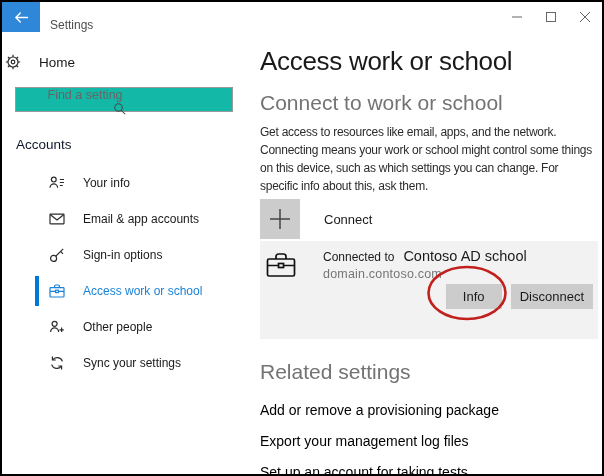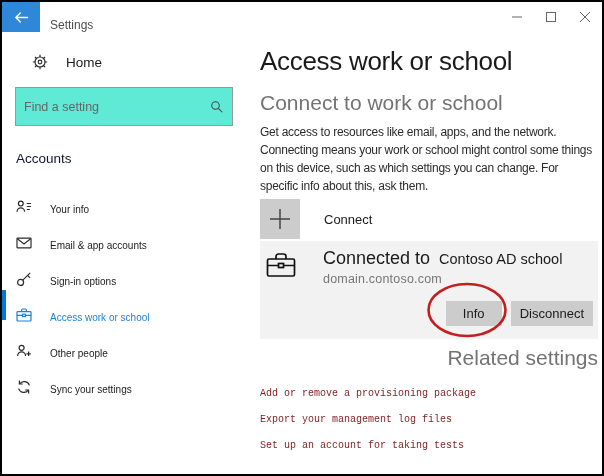--- a/index.html
+++ b/index.html
@@ -24,39 +24,39 @@
   .win-btn {
     width:34px; height:100%; background:transparent; border:none;
     display:flex; align-items:center; justify-content:center; color:#5a5a5a; cursor:pointer;
   }
   
   .body-row { display:flex; height:442px; }
   .sidebar { width:250px; flex:none; padding-top:15px; }
   .mainpane { flex:1; padding:12px 4px 0 8px; }
   
   .nav-home {
-    height:30px; display:flex; align-items:center; padding-left:30px; gap:18px;
+    height:30px; display:flex; align-items:center; padding-left:3px; gap:18px;
     font-size:13.5px; cursor:pointer;
   }
   .icon16 { width:16px; height:16px; flex:none; display:block; color:#2b2b2b; }
   .searchbox {
-    margin:10px 0 0 13px; width:218px; height:39px;
-    border:1px solid #999; display:flex; align-items:center; background:#5eead4;
+    margin:10px 0 0 13px; width:218px; height:25px;
+    border:1px solid #999; display:flex; align-items:center; background:#14b8a6;flex-direction:column;
   }
   .searchbox input {
     flex:1; border:none; outline:none; background:transparent;
     font-family:inherit; font-size:12.5px; color:#333; padding-left:8px;
   }
   .searchbox input::placeholder { color:#666; opacity:1; }
   .search-glyph { width:14px; height:14px; margin-right:8px; color:#444; flex:none; }
   .section-label { margin:25px 0 0 14px; font-size:13.5px; color:#0f172a; }
   .nav-list { margin-top:13px; }
   .nav-item {
-    height:36px; display:flex; align-items:flex-end; padding-left:14px; gap:18px;
-    font-size:10px; color:#1a1a1a; position:relative; cursor:pointer;
+    height:36px; display:flex; align-items:center; padding-left:14px; gap:18px;
+    font-size:12px; color:#1a1a1a; position:relative; cursor:pointer;margin-left:33px;
   }
   .nav-item .icon16 { color:#2b2b2b; }
   .nav-item.selected { color:#1a82d8; }
   .nav-item.selected .icon16 { color:#1a82d8; }
   .nav-item.selected::before {
     content:""; position:absolute; left:0; top:3px; bottom:3px; width:4px; background:#0078d7;
   }
   
   .page-title { font-size:26px; font-weight:300; line-height:34px; letter-spacing:-0.3px; color:#1a1a1a; }
   .sub-heading { font-size:21px; font-weight:400; line-height:24px; margin-top:13px; color:#737373; }
@@ -71,39 +71,39 @@
   .plus-box { width:40px; height:40px; background:#cccccc; display:flex; align-items:center; justify-content:center; }
   .connect-label { font-size:13px; color:#1a1a1a; }
   .conn-panel {
     margin-top:2px; height:98px; background:#f2f2f2; position:relative;
     padding:7px 6px 0 6px;
   }
   .conn-top { display:flex; }
   .case-icon { width:30px; height:26px; margin-top:4px; flex:none; color:#111; }
   .conn-text { margin-left:27px; }
   .conn-line1 { display:flex; align-items:baseline; }
-  .conn-prefix { font-size:18px; color:#1a1a1a; }
+  .conn-prefix { font-size:12px; color:#1a1a1a; }
   .conn-org { font-size:14.5px; color:#1a1a1a; margin-left:9px; }
   .conn-domain { font-size:12.5px; color:#767676; margin-top:3px; letter-spacing:0.2px; }
-  .panel-buttons { position:absolute; right:5px; bottom:13px; display:flex; gap:9px;margin-left:36px; }
+  .panel-buttons { position:absolute; right:5px; bottom:30px; display:flex; gap:9px;margin-left:36px; }
   .gray-btn {
     background:#cccccc; border:none; height:25px; font-family:inherit;
     font-size:13px; color:#1a1a1a; cursor:pointer;
   }
   .info-btn { min-width:56px; padding:0 14px; }
   .disc-btn { padding:4px 9px; min-width:75px; }
   .info-wrap { position:relative; }
   .annot-svg {
     position:absolute; left:calc(50% - 7px); top:calc(50% - 4px);
     transform:translate(-50%,-50%); width:84px; height:58px;
     overflow:visible; pointer-events:none; z-index:5;
   }
-  .related-heading { margin-top:7px;text-align:right; }
+  .related-heading { margin-top:21px; }
   .links { margin-top:3px; display:flex; flex-direction:column; }
-  .rel-link { color:#7f1d1d; font-size:10px; text-decoration:none; margin-top:15px; cursor:pointer;font-family:Liberation Mono, monospace; }
+  .rel-link { color:#000000; font-size:14px; text-decoration:none; margin-top:15px; cursor:pointer; }
 </style>
 </head>
 <body>
 
 <div class="frame">
 
   <div class="titlebar">
     <button class="back-button">
       <svg width="15" height="13" viewBox="0 0 15 13" fill="none" stroke="#fff" stroke-width="1.4" stroke-linecap="round" stroke-linejoin="round">
           <path d="M13.5 6.5H1.8M6.3 2 1.8 6.5 6.3 11"></path>

